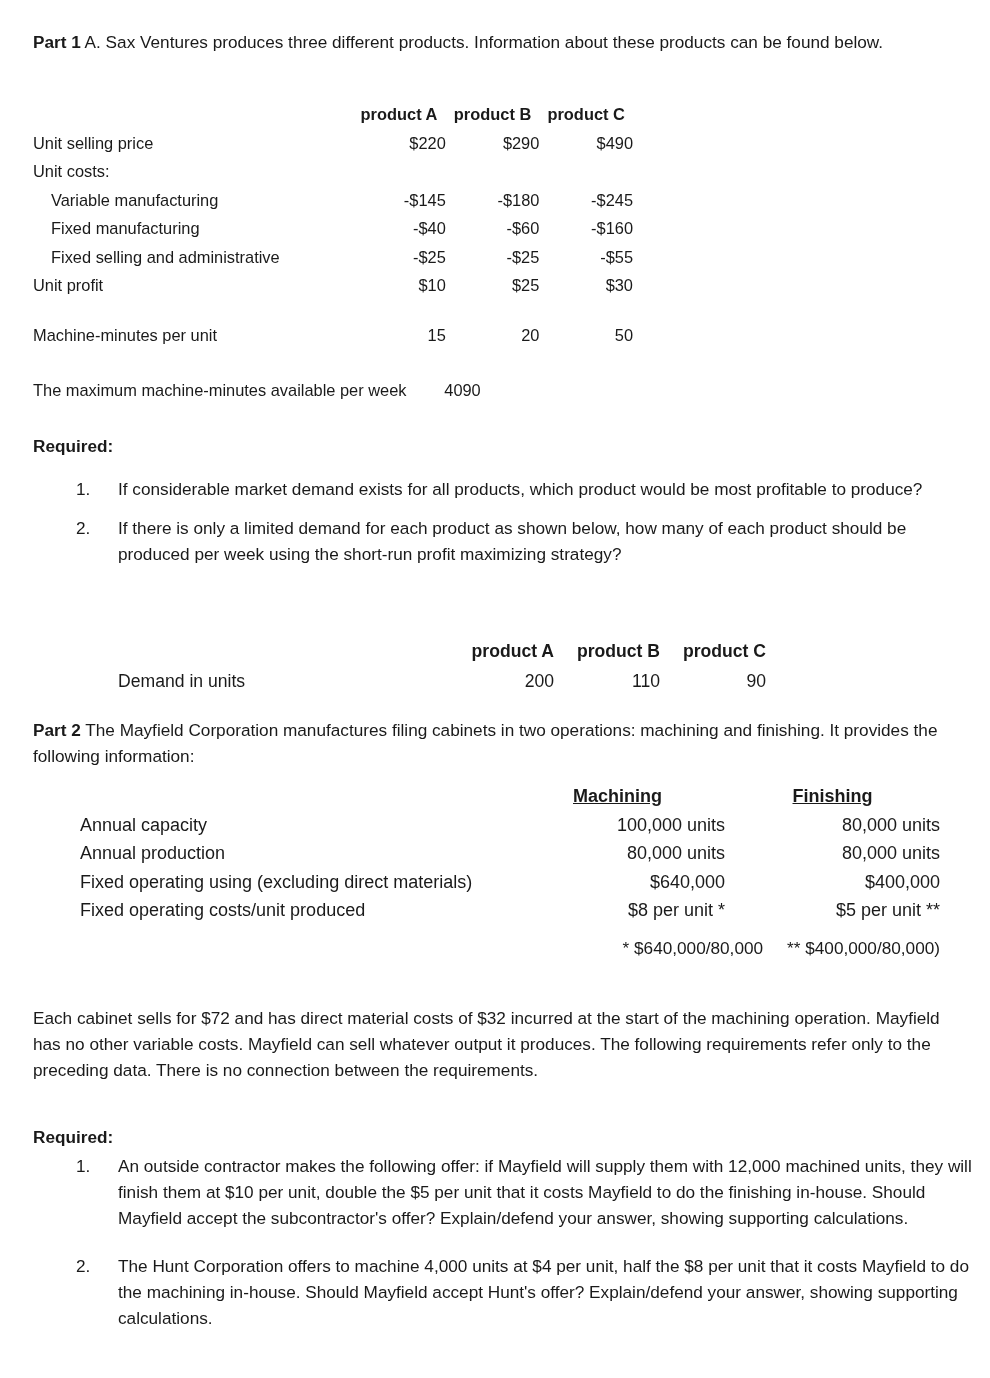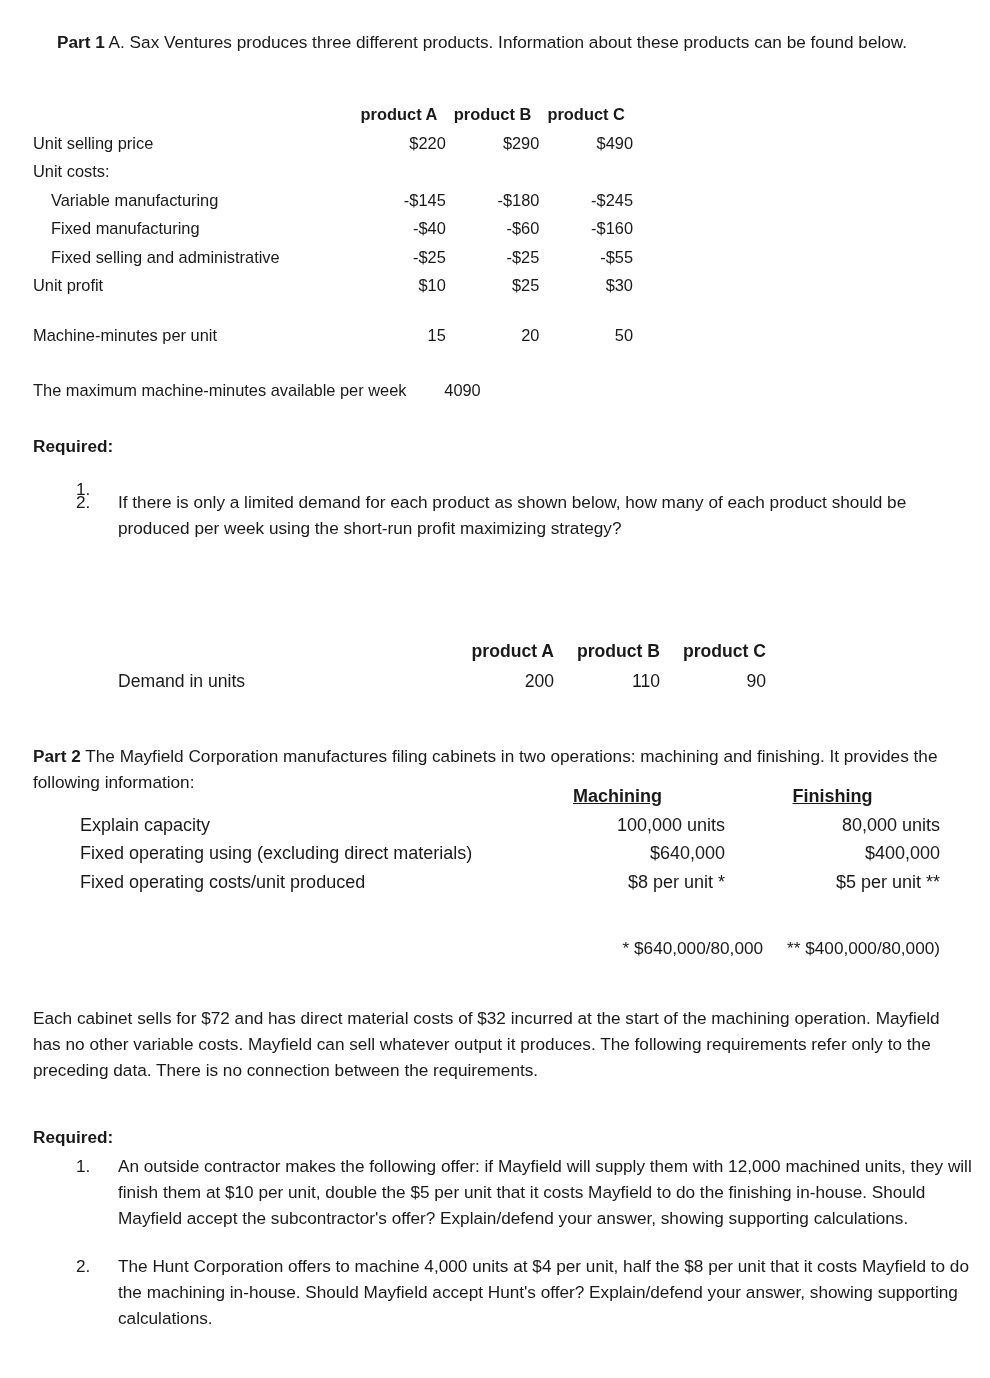--- a/index.html
+++ b/index.html
@@ -29,21 +29,20 @@
   }
   .bold { font-weight: bold; }
   .u { text-decoration: underline; }
 
   
   .para-p1 {
     position: absolute;
     left: 33px;
     top: 12px;
     width: 924px;
-    margin-left: 24px;
   }
 
   
   .table1 {
     position: absolute;
     left: 33px;
     top: 100px;
     width: 600px;
     border-collapse: collapse;
     font-size: 16.4px;
@@ -148,21 +147,21 @@
   }
   .table2 thead th {
     font-weight: bold;
     text-align: center;
   }
 
   
   .para-p2 {
     position: absolute;
     left: 33px;
-    top: 726px;
+    top: 700px;
     width: 924px;
   }
 
   
   .table3 {
     position: absolute;
     left: 80px;
     top: 782px;
     width: 860px;
     border-collapse: collapse;
@@ -295,20 +294,21 @@
   </table>
 
   <div class="minmax-row">
     <span class="mm-label">The maximum machine-minutes available  per week</span><span class="mm-val">4090</span>
   </div>
 
   <div class="req1-head">Required:</div>
   <ol class="olist body-text" id="req1-list">
     <li>
       <span class="marker">1.</span>
+      <span>If considerable market demand exists for all products, which product would be most profitable to produce?</span>
     </li>
     <li>
       <span class="marker">2.</span>
       <span>If there is only a limited demand for each product as shown below, how many of each product should be produced per week using the short-run profit maximizing strategy?</span>
     </li>
   </ol>
 
   <table class="table2">
     <thead>
       <tr>
@@ -333,22 +333,27 @@
   <table class="table3">
     <thead>
       <tr>
         <th class="lbl"></th>
         <th class="num"><span class="u">Machining</span></th>
         <th class="num"><span class="u">Finishing</span></th>
       </tr>
     </thead>
     <tbody>
       <tr>
-        <td class="lbl">Explain capacity</td>
+        <td class="lbl">Annual capacity</td>
         <td class="num">100,000 units</td>
+        <td class="num">80,000 units</td>
+      </tr>
+      <tr>
+        <td class="lbl">Annual production</td>
+        <td class="num">80,000 units</td>
         <td class="num">80,000 units</td>
       </tr>
       <tr>
         <td class="lbl">Fixed operating using (excluding direct materials)</td>
         <td class="num">$640,000</td>
         <td class="num">$400,000</td>
       </tr>
       <tr>
         <td class="lbl">Fixed operating costs/unit produced</td>
         <td class="num">$8 per unit *</td>

